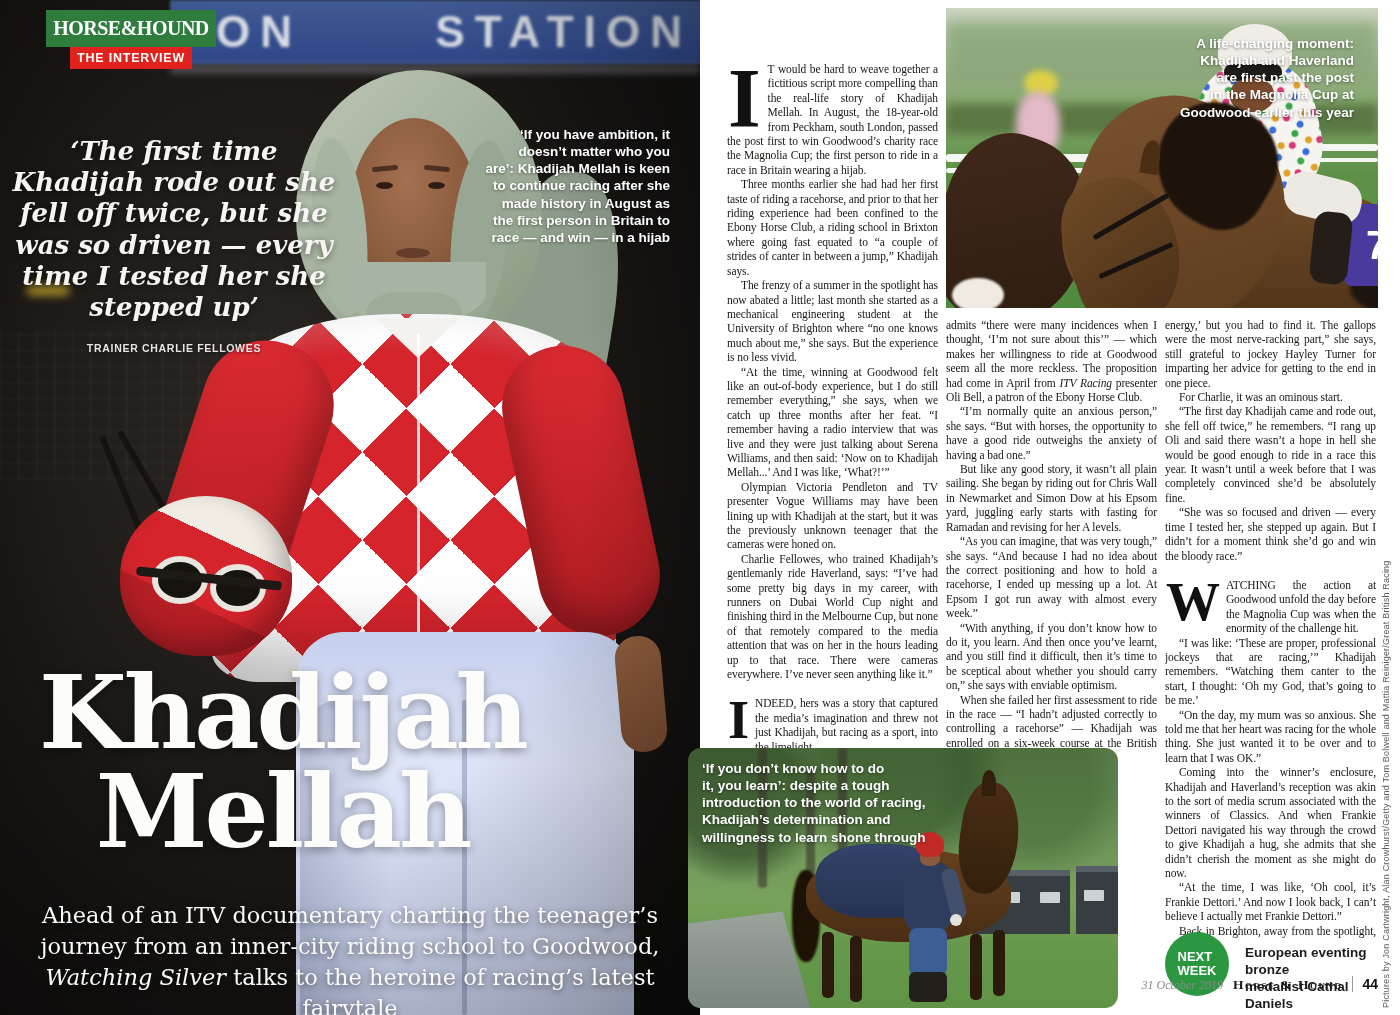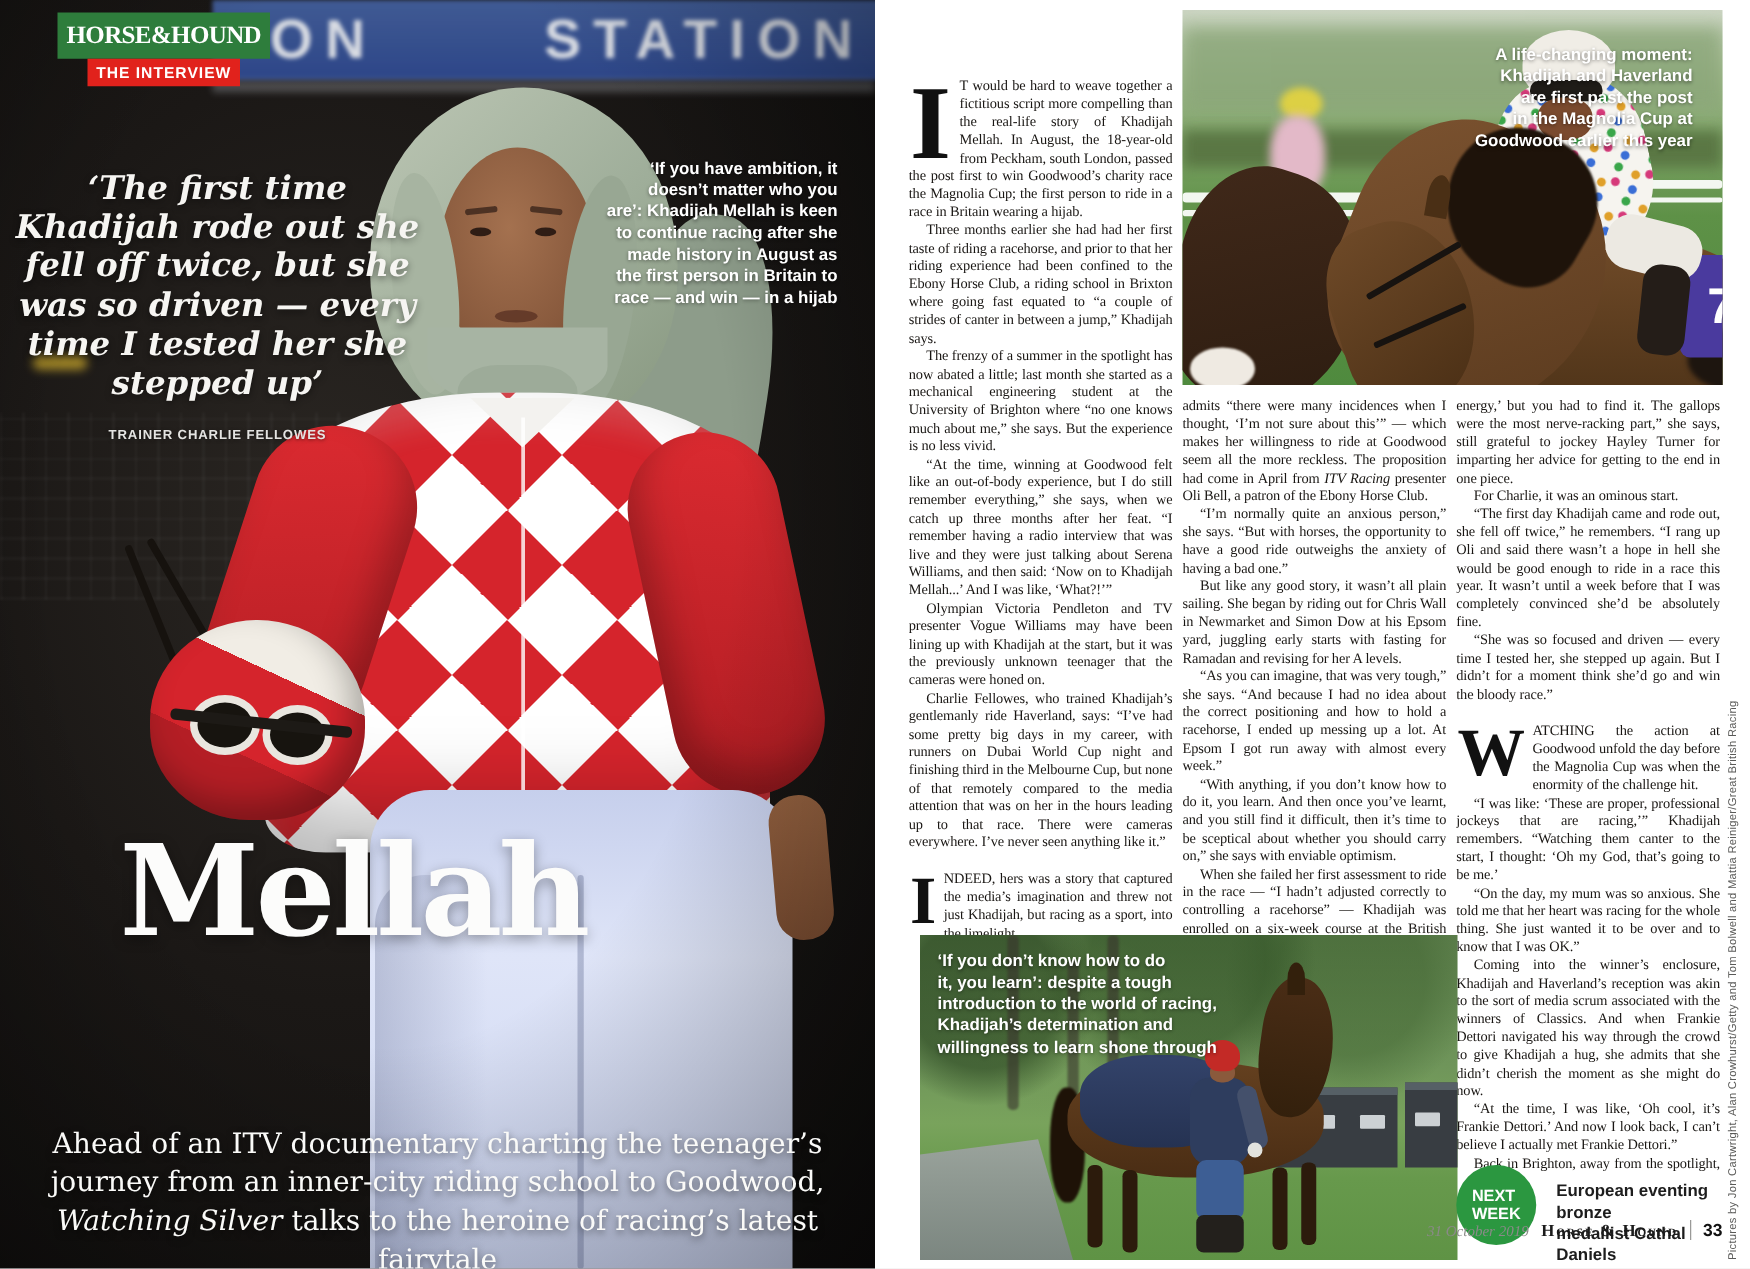--- a/index.html
+++ b/index.html
@@ -103,27 +103,27 @@
   .jockey-cap{position:absolute;left:272px;top:16px;width:74px;height:56px;background:#f0ede6;border-radius:50% 50% 42% 42%;}
   .jockey-goggles{position:absolute;left:278px;top:56px;width:58px;height:17px;background:#1f1c18;border-radius:8px;}
   .jockey-face{position:absolute;left:284px;top:70px;width:44px;height:34px;background:#7a4a2e;border-radius:45%;}
   .jockey-breech{position:absolute;left:338px;top:168px;width:78px;height:44px;background:#ece9e2;border-radius:20px;transform:rotate(14deg);}
   .jockey-boot{position:absolute;left:366px;top:204px;width:38px;height:72px;background:#241d18;border-radius:14px;transform:rotate(6deg);}
   .saddlecloth{position:absolute;left:398px;top:196px;width:66px;height:82px;background:#4a3a9e;border-radius:8px 18px 26px 8px;
     display:flex;align-items:center;justify-content:center;color:#fff;font-family:"Liberation Sans",sans-serif;font-weight:700;font-size:40px;}
   .horse1-tail{position:absolute;left:404px;top:252px;width:110px;height:56px;background:#1d150f;border-radius:50%;filter:blur(2px);}
   .racing-caption{position:absolute;right:24px;top:27px;width:300px;text-align:right;}
 
-  .stable-photo{left:736px;top:748px;width:430px;height:260px;
+  .stable-photo{left:688px;top:748px;width:430px;height:260px;
     background:
       radial-gradient(circle at 12% 18%,rgba(34,60,26,.55) 0 60px,transparent 90px),
       radial-gradient(circle at 48% 8%,rgba(40,72,30,.5) 0 70px,transparent 110px),
       radial-gradient(circle at 80% 14%,rgba(60,95,45,.45) 0 60px,transparent 100px),
       radial-gradient(circle at 30% 30%,rgba(120,160,90,.4) 0 50px,transparent 80px),
-      linear-gradient(180deg,#5d7f4c 0%,#6f955a 40%,#79a35c 58%,#67994c 75%,#5f9345 100%);}
+      linear-gradient(180deg,#5d7f4c 0%,#6f955a 40%,#79a35c 58%,#67994c 75%,#5f9345 100%); border-radius: 13px;}
   .trunk{position:absolute;width:9px;height:140px;background:#3a352e;opacity:.6;filter:blur(1px);border-radius:4px;}
   .path{position:absolute;left:-10px;top:150px;width:190px;height:112px;background:linear-gradient(180deg,#a3a8a8,#7e8486);clip-path:polygon(0 24%,55% 12%,70% 100%,0 100%);opacity:.9;}
   .barn{position:absolute;background:#383d42;border-top:6px solid #566066;}
   .barn-window{position:absolute;width:20px;height:11px;background:#ccd1d4;border-radius:1px;}
   .s-horse-body{position:absolute;left:118px;top:102px;width:205px;height:92px;background:linear-gradient(180deg,#64401f,#4a2d14);border-radius:46%;}
   .s-horse-rug{position:absolute;left:128px;top:96px;width:126px;height:74px;background:linear-gradient(180deg,#33436a,#253252);border-radius:42%;}
   .s-horse-head{position:absolute;left:272px;top:34px;width:58px;height:112px;background:linear-gradient(180deg,#4a2d16,#33200c);border-radius:42% 58% 50% 50%;transform:rotate(8deg);}
   .s-horse-ear{position:absolute;left:294px;top:22px;width:14px;height:26px;background:#33200c;border-radius:50% 50% 0 0;}
   .s-horse-leg{position:absolute;width:12px;height:66px;background:#2c1b0c;border-radius:5px;}
   .s-horse-tail{position:absolute;left:104px;top:122px;width:28px;height:92px;background:#1e1207;border-radius:45%;filter:blur(1px);}
@@ -215,20 +215,21 @@
 stepped up’</div>
     <div class="pull-quote-attr">TRAINER CHARLIE FELLOWES</div>
     <div class="left-caption caption-sans">‘If you have ambition, it
 doesn’t matter who you
 are’: Khadijah Mellah is keen
 to continue racing after she
 made history in August as
 the first person in Britain to
 race — and win — in a hijab</div>
     <div class="big-title">
+      <div>Khadijah</div>
       <div>Mellah</div>
     </div>
     <div class="standfirst"><span>Ahead of an ITV documentary charting the teenager’s
 journey from an inner-city riding school to Goodwood,
 </span><span class="s-i">Watching Silver</span><span> talks to the heroine of racing’s latest fairytale</span></div>
   </div>
 
   <div class="photo racing-photo">
     <div class="treeline"></div>
     <div class="hedge"></div>
@@ -279,21 +280,21 @@
       <p class="para ind"><span>“With anything, if you don’t know how to do it, you learn. And then once you’ve learnt, and you still find it difficult, then it’s time to be sceptical about whether you should carry on,” she says with enviable optimism.</span></p>
       <p class="para ind"><span>When she failed her first assessment to ride in the race — “I hadn’t adjusted correctly to controlling a racehorse” — Khadijah was enrolled on a six-week course at the British Racing School in Newmarket, living away from home for the first time and riding out every day for Charlie Fellowes.</span></p>
     </div>
   <div class="col col3">
       <p class="para"><span>energy,’ but you had to find it. The gallops were the most nerve-racking part,” she says, still grateful to jockey Hayley Turner for imparting her advice for getting to the end in one piece.</span></p>
       <p class="para ind"><span>For Charlie, it was an ominous start.</span></p>
       <p class="para ind"><span>“The first day Khadijah came and rode out, she fell off twice,” he remembers. “I rang up Oli and said there wasn’t a hope in hell she would be good enough to ride in a race this year. It wasn’t until a week before that I was completely convinced she’d be absolutely fine.</span></p>
       <p class="para ind"><span>“She was so focused and driven — every time I tested her, she stepped up again. But I didn’t for a moment think she’d go and win the bloody race.”</span></p>
       <p class="para gap"><span class="dropcap">W</span><span>ATCHING the action at Goodwood unfold the day before the Magnolia Cup was when the enormity of the challenge hit.</span></p>
       <p class="para ind"><span>“I was like: ‘These are proper, professional jockeys that are racing,’” Khadijah remembers. “Watching them canter to the start, I thought: ‘Oh my God, that’s going to be me.’</span></p>
-      <p class="para ind"><span>“On the day, my mum was so anxious. She told me that her heart was racing for the whole thing. She just wanted it to be over and to know that I was OK.”</span></p>
+      <p class="para ind"><span>“On the day, my mum was so anxious. She told me that her heart was racing for the whole thing. She just wanted it to be over and to learn that I was OK.”</span></p>
       <p class="para ind"><span>Coming into the winner’s enclosure, Khadijah and Haverland’s reception was akin to the sort of media scrum associated with the winners of Classics. And when Frankie Dettori navigated his way through the crowd to give Khadijah a hug, she admits that she didn’t cherish the moment as she might do now.</span></p>
       <p class="para ind"><span>“At the time, I was like, ‘Oh cool, it’s Frankie Dettori.’ And now I look back, I can’t believe I actually met Frankie Dettori.”</span></p>
       <p class="para ind"><span>Back in Brighton, away from the spotlight, she is on the hunt for a local trainer to ride out for, wants to start a racing society at university and doesn’t entirely balk at the suggestion of trying her hand over jumps. But mainly, she wants to remind people what is possible.</span></p>
     </div>
 
   <div class="photo stable-photo">
     <div class="trunk" style="left:70px;top:0;"></div>
     <div class="trunk" style="left:150px;top:0;"></div>
     <div class="trunk" style="left:118px;top:20px;height:110px;"></div>
     <div class="path"></div>
@@ -329,18 +330,18 @@
   <div class="next-week">
     <div class="nw-circle">NEXT
 WEEK</div>
     <div class="nw-text">European eventing bronze
 medallist Cathal Daniels</div>
   </div>
 
   <div class="footer">
     <span class="footer-date">31 October 2019</span>
     <span class="footer-mag">Horse &amp; Hound</span>
-    <span class="footer-page">33</span>
+    <span class="footer-page">44</span>
   </div>
 
   <div class="credits">Pictures by Jon Cartwright, Alan Crowhurst/Getty and Tom Bolwell and Mattia Reiniger/Great British Racing</div>
 
 </div>
 
 </body></html>

